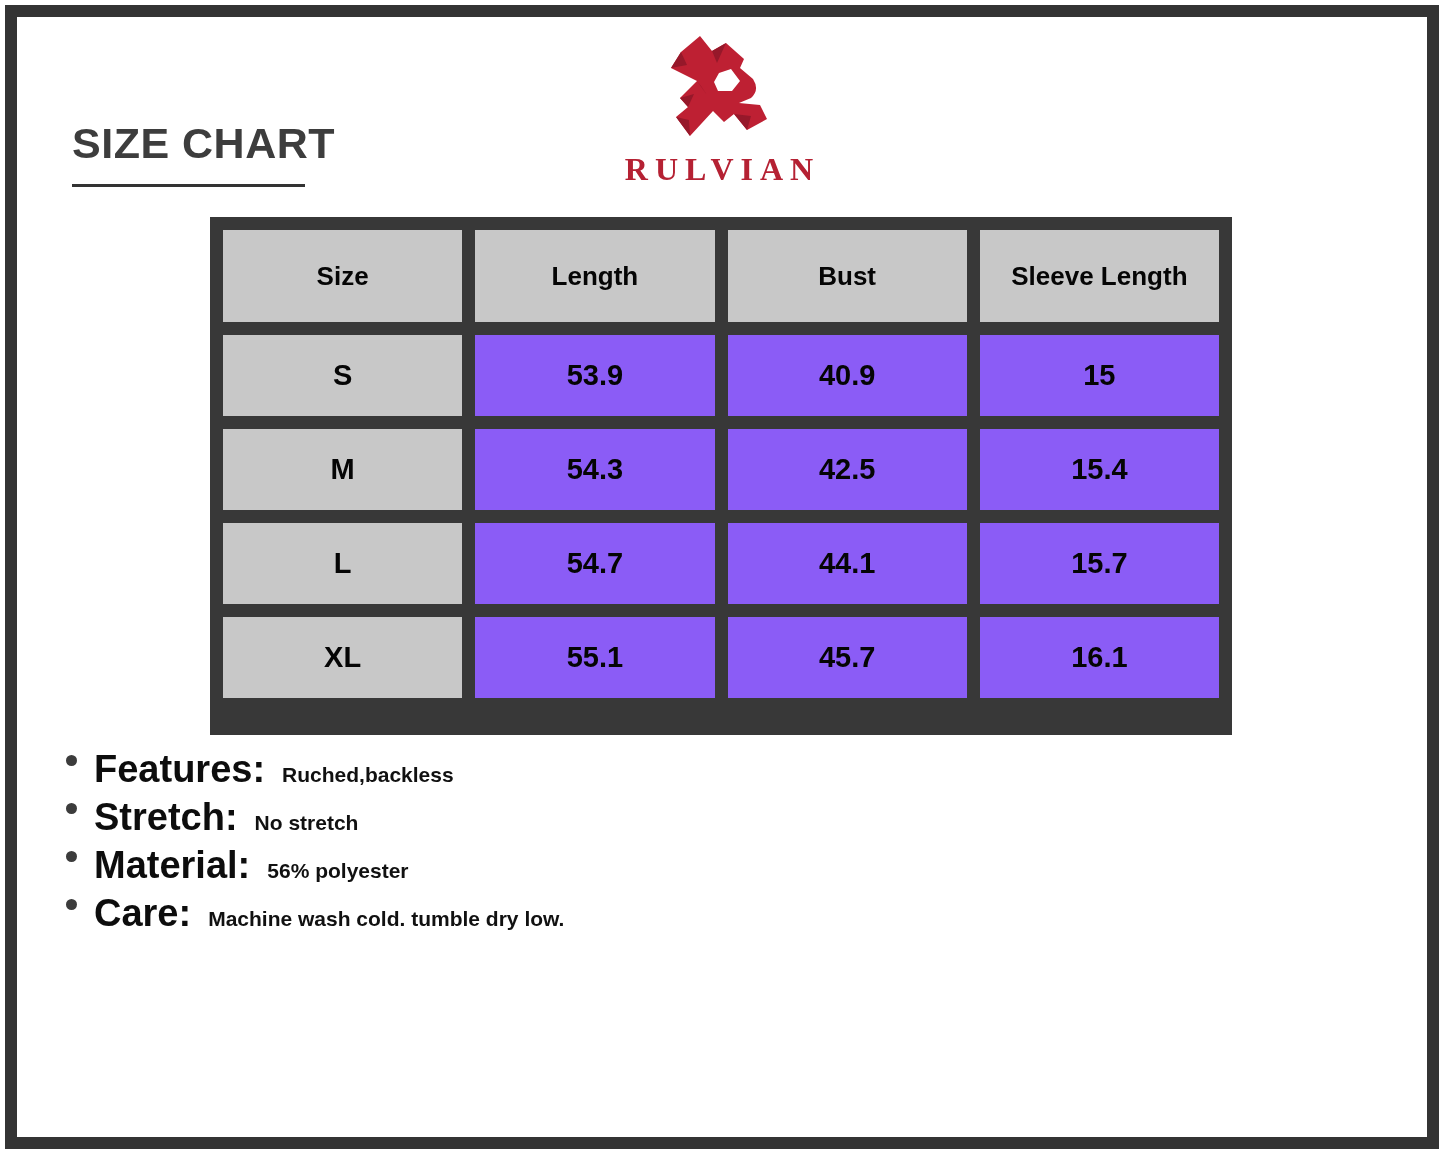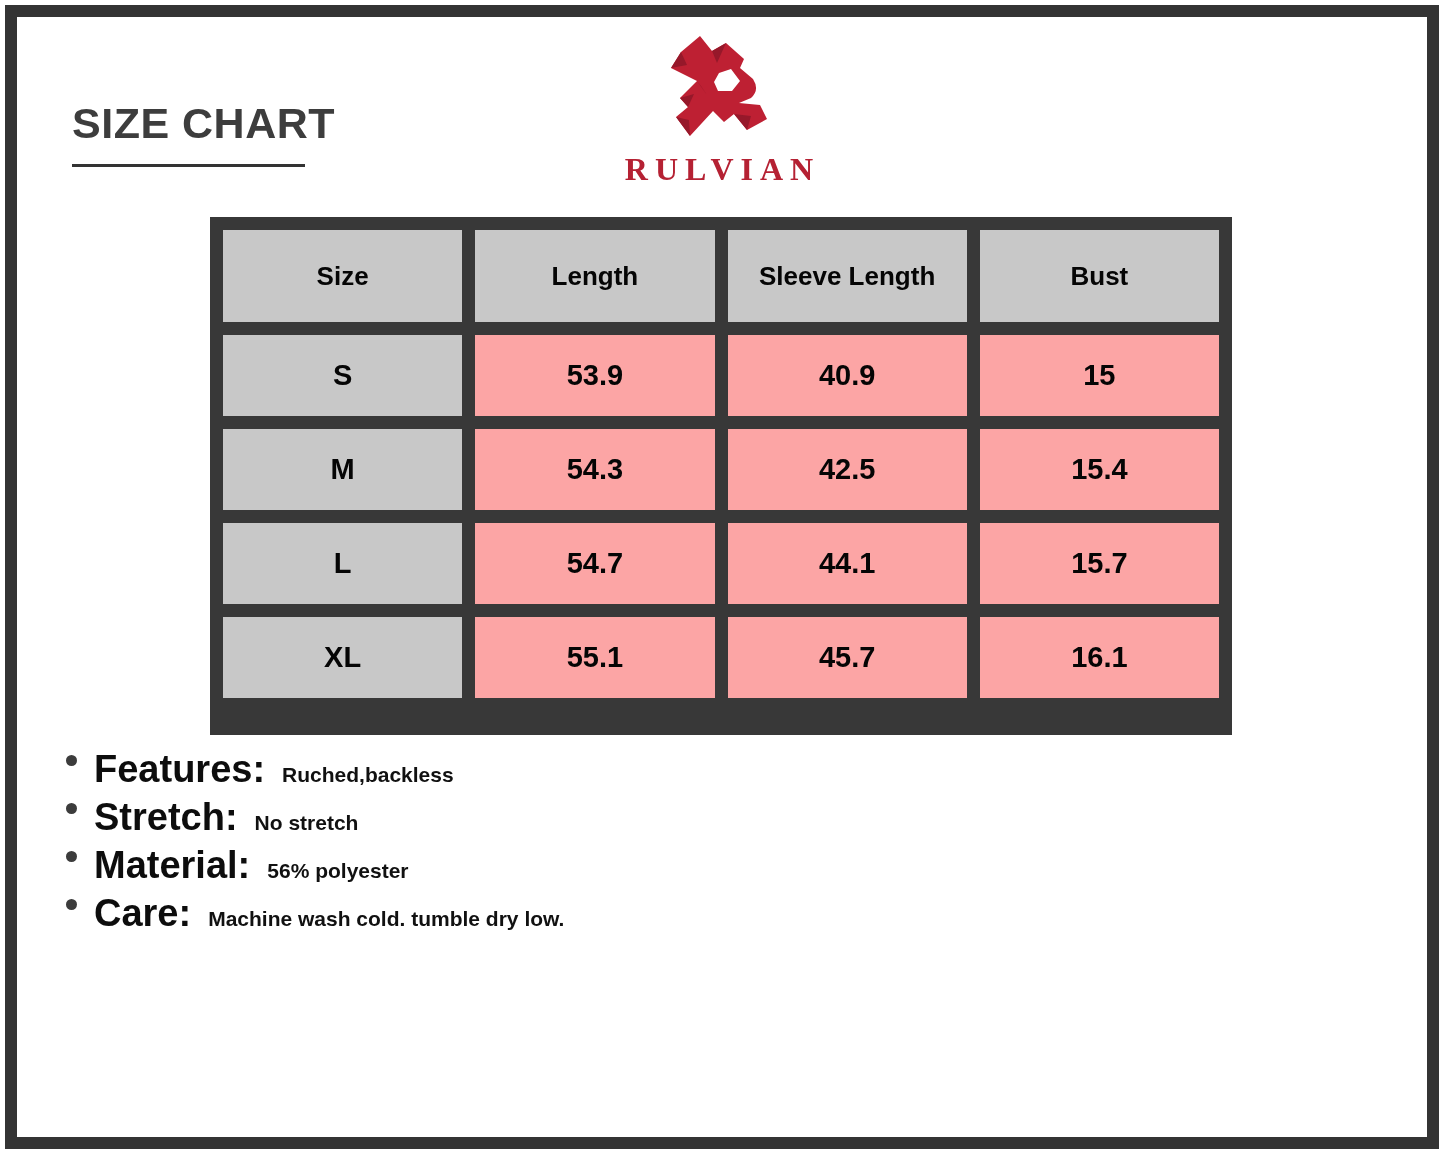--- a/index.html
+++ b/index.html
@@ -14,21 +14,21 @@
   .frame {
     position: absolute;
     left: 5px; top: 5px; right: 6px; bottom: 7px;
     border: 12px solid #343434;
     pointer-events: none;
   }
 
   
   .title-block {
     position: absolute;
-    left: 72px; top: 100px;
+    left: 72px; top: 120px;
   }
   .page-title {
     font-size: 43px;
     font-weight: bold;
     color: #3d3d3d;
     letter-spacing: 0.5px;
     line-height: 1.1;
   }
   .title-underline {
     width: 233px;
@@ -66,21 +66,21 @@
     padding: 13px;
     display: grid;
     grid-template-columns: repeat(4, 1fr);
     grid-template-rows: 92px 81px 81px 81px 81px;
     gap: 13px;
   }
   .cell {
     display: flex;
     align-items: center;
     justify-content: center;
-    background: #fca5a5;
+    background: #8b5cf6;
     font-weight: bold;
     color: #050505;
   }
   .cell.head {
     background: #c8c8c8;
     font-size: 26px;
   }
   .cell.size-col { background: #c8c8c8; }
   .cell.body { font-size: 29px; }
 
@@ -140,22 +140,22 @@
     <polygon fill="#96182a" points="27,104 13,85 26,88"></polygon>
     <polygon fill="#96182a" points="84,98 71,82 88,84"></polygon>
     <polygon fill="#96182a" points="34,49 44,63 38,54"></polygon>
   </svg>
   <div class="brand-name">RULVIAN</div>
 </div>
 
 <div class="size-table">
   <div class="cell head">Size</div>
   <div class="cell head">Length</div>
+  <div class="cell head">Bust</div>
   <div class="cell head">Sleeve Length</div>
-  <div class="cell head">Bust</div>
 
   <div class="cell body size-col">S</div>
   <div class="cell body">53.9</div>
   <div class="cell body">40.9</div>
   <div class="cell body">15</div>
 
   <div class="cell body size-col">M</div>
   <div class="cell body">54.3</div>
   <div class="cell body">42.5</div>
   <div class="cell body">15.4</div>

